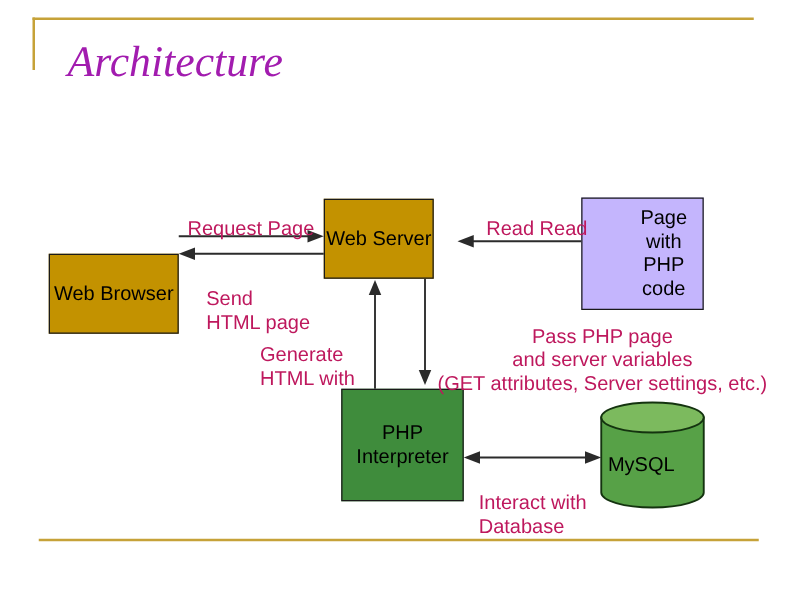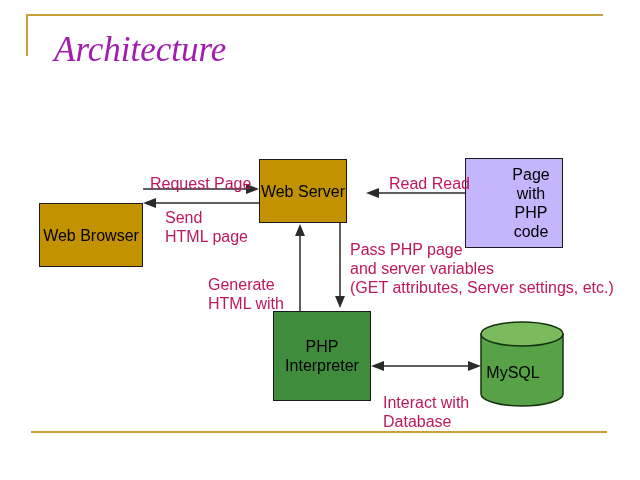--- a/index.html
+++ b/index.html
@@ -36,24 +36,24 @@
     position:absolute;left:481px;top:364px;width:64px;text-align:center;
     font-size:16px;color:#000;
   }
   
   .edge-label{
     position:absolute;font-size:16px;line-height:19px;color:#be185d;
     white-space:pre-line;
     margin-top:12px;
   }
   .l-request{left:150px;top:162px;}
-  .l-send{left:165px;top:196px;}
+  .l-send{left:165px;top:218px;}
   .l-read{left:389px;top:162px;}
   .l-generate{left:208px;top:263px;}
-  .l-pass{left:350px;top:228px;}
+  .l-pass{left:350px;top:248px;text-align:center;}
   .l-interact{left:383px;top:381px;}
   svg.overlay{position:absolute;left:0;top:0;width:640px;height:480px;pointer-events:none;}
   .edge-line{stroke:#2b2b2b;stroke-width:1.5;}
   .edge-head{fill:#2b2b2b;stroke:none;}
 </style>
 </head>
 <body>
 
 <div class="stage">
 

